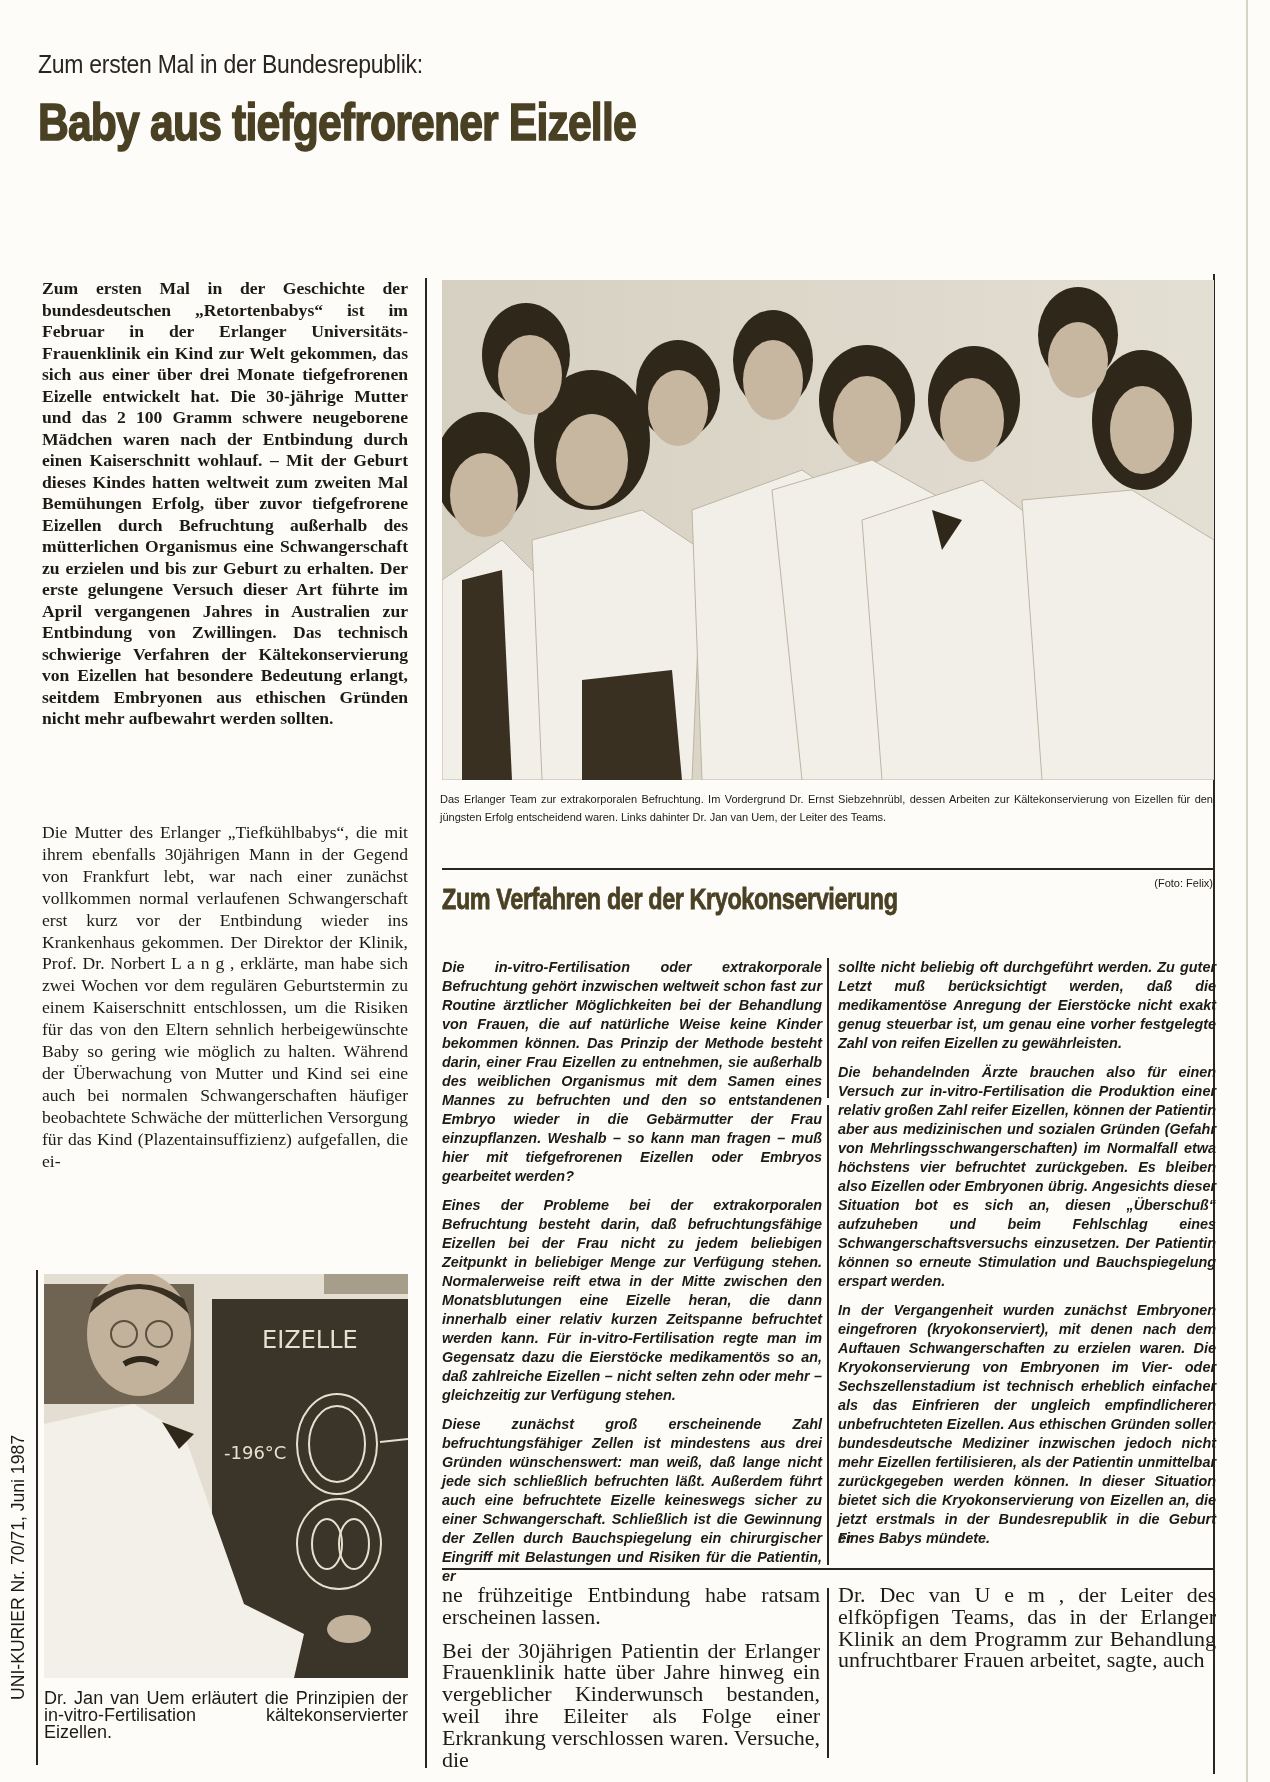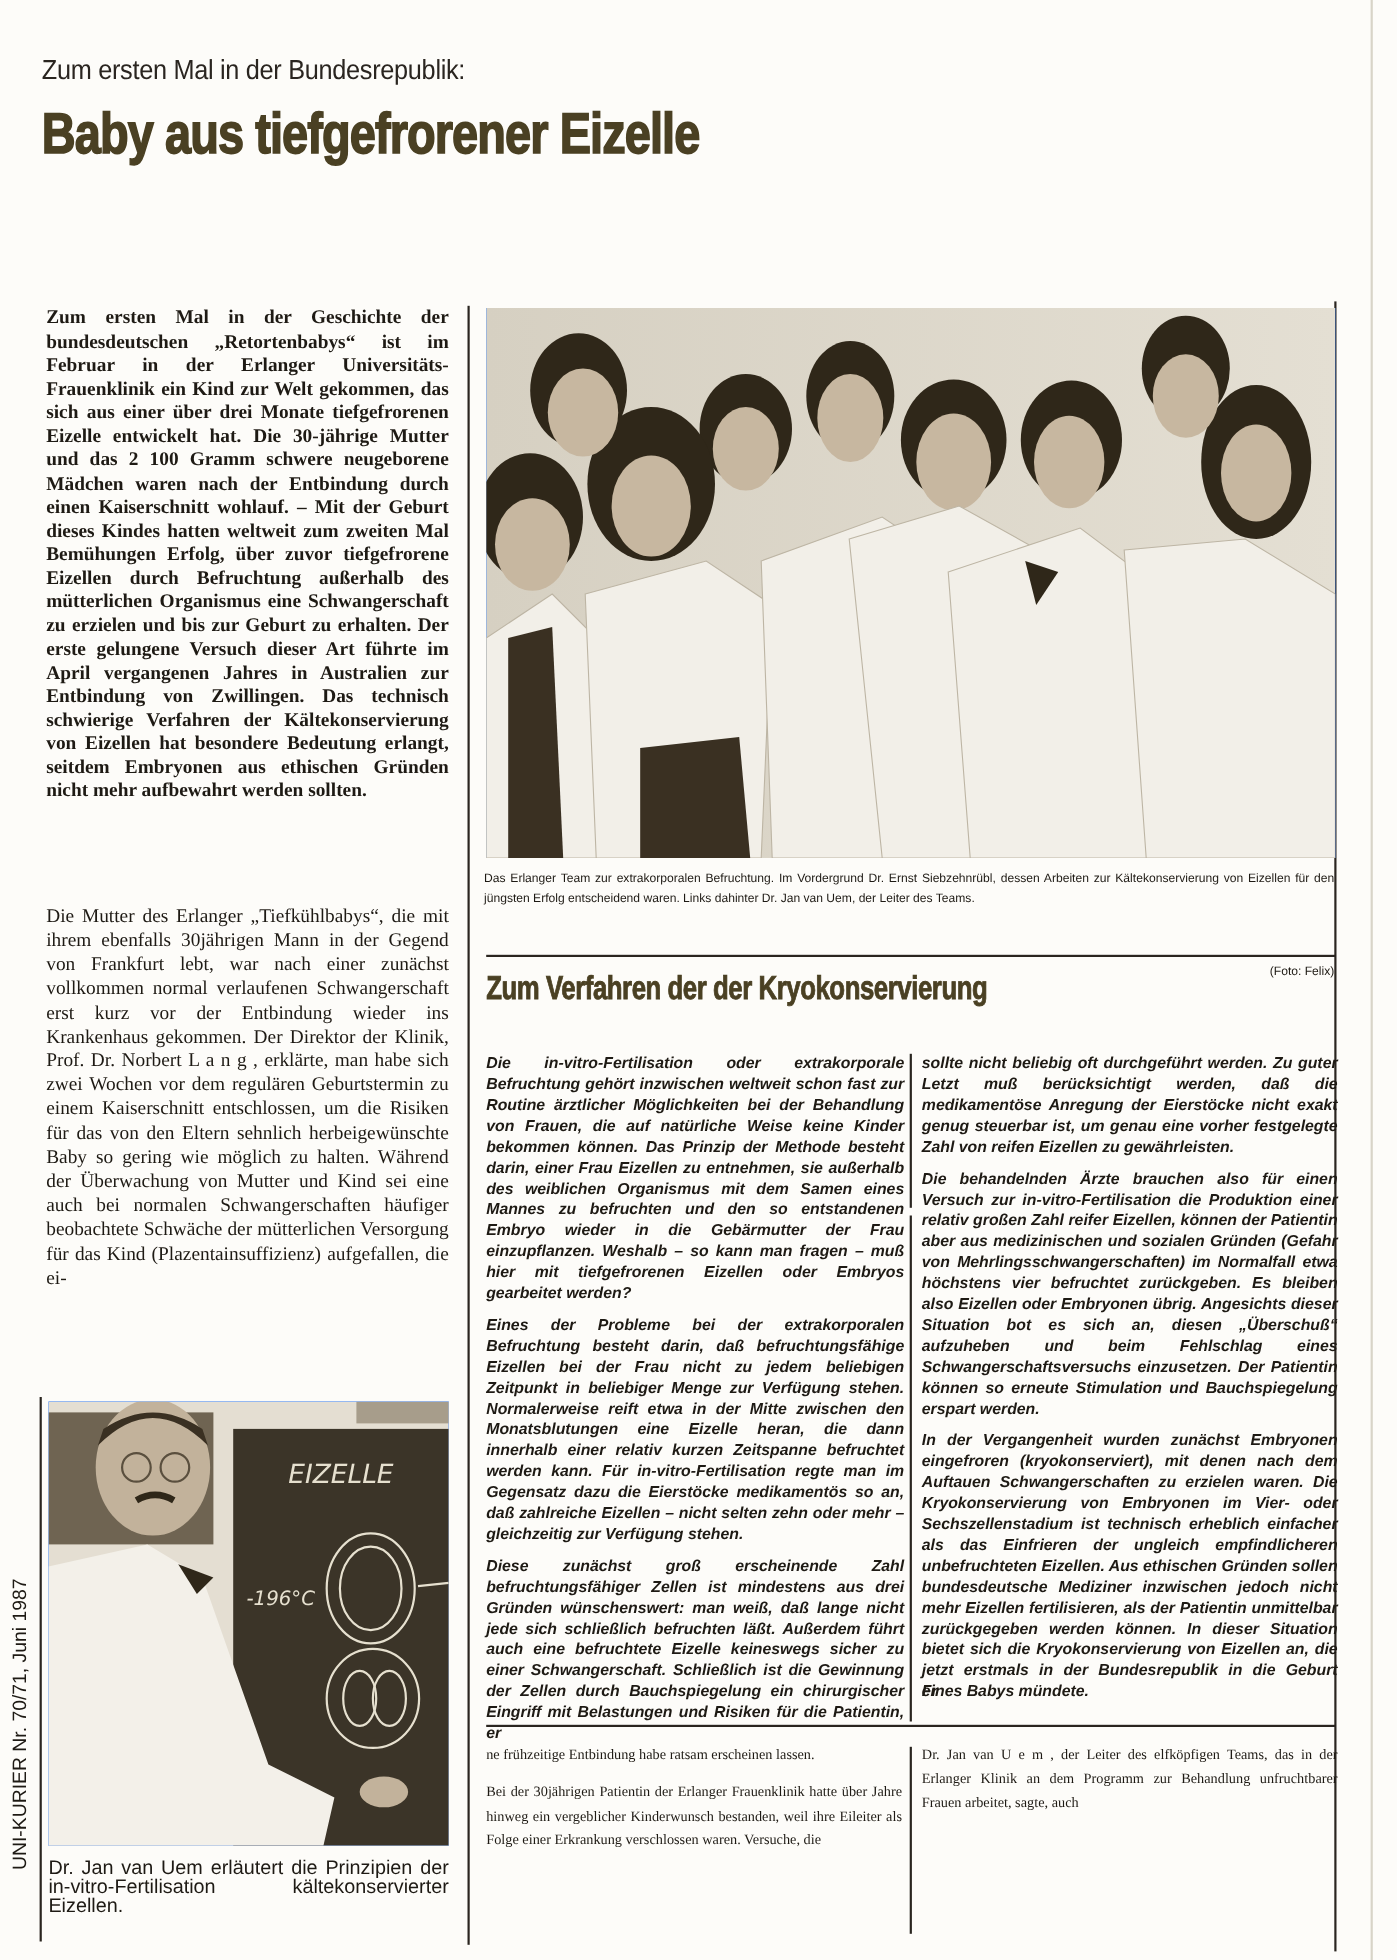--- a/index.html
+++ b/index.html
@@ -5,33 +5,33 @@
   html, body { margin: 0; padding: 0; }
   body { width: 1270px; height: 1782px; background: #fdfcf9; position: relative; overflow: hidden; color: #1e1a14; }
   .abs { position: absolute; }
   .kicker { left: 38px; top: 50px; font-family: "Liberation Sans", sans-serif; font-size: 25px; letter-spacing: -0.3px; color: #2a2520; transform: scaleX(0.92); transform-origin: left; }
   .headline { left: 38px; top: 92px; font-family: "Liberation Sans", sans-serif; font-weight: bold; font-size: 52px; color: #4a4023; letter-spacing: -1px; transform: scaleX(0.82); transform-origin: left; -webkit-text-stroke: 1.5px #4a4023; white-space: nowrap; }
   .page-edge { left: 1246px; top: 0; width: 2px; height: 1782px; background: #d8d4c8; }
   .vrule { background: #2a2520; width: 1.5px; }
   .serif { font-family: "Liberation Serif", serif; }
   .lead { left: 42px; top: 278px; width: 366px; font-weight: bold; font-size: 17.6px; line-height: 21.5px; text-align: justify; hyphens: manual; }
   .body1 { left: 42px; top: 822px; width: 366px; font-size: 17.6px; line-height: 21.9px; text-align: justify; }
-  .photo { background: #3b82f6; overflow: hidden; font-style: italic; }
+  .photo { background: #d946ef; overflow: hidden; }
   .team-photo { left: 442px; top: 280px; width: 772px; height: 500px; }
   .uem-photo { left: 44px; top: 1274px; width: 364px; height: 404px; }
   .caption { font-family: "Liberation Sans", sans-serif; font-size: 11px; line-height: 18px; }
   .team-caption { left: 440px; top: 790px; width: 773px; text-align: justify; }
   .credit { text-align: right; display: block; margin-top: 48px; }
   .hrule { height: 2px; background: #2a2520; }
   .subhead { left: 442px; top: 882px; font-family: "Liberation Sans", sans-serif; font-weight: bold; font-size: 30px; color: #4a4023; -webkit-text-stroke: 0.8px #4a4023; transform: scaleX(0.78); transform-origin: left; white-space: nowrap; letter-spacing: -0.5px; }
   .kryo { font-family: "Liberation Sans", sans-serif; font-weight: bold; font-size: 14.4px; line-height: 19px; text-align: justify; font-style: italic; }
   .kryo p { margin: 0 0 10px 0; }
   .kryo-left { left: 442px; top: 958px; width: 380px; }
   .kryo-right { left: 838px; top: 958px; width: 378px; }
-  .bottom-col { font-size: 13px; line-height: 21.8px; text-align: justify; }
+  .bottom-col { font-size: 22px; line-height: 21.8px; text-align: justify; }
   .bottom-col p { margin: 0 0 12px 0; }
   .bottom-left { left: 442px; top: 1584px; width: 378px; }
   .bottom-right { left: 838px; top: 1584px; width: 378px; }
   .uem-caption { left: 44px; top: 1690px; width: 364px; text-align: justify; font-weight: normal; font-size: 18px; line-height: 17px; }
   .side-label { left: 8px; top: 1700px; transform: rotate(-90deg); transform-origin: left top; font-family: "Liberation Sans", sans-serif; font-size: 17.6px; white-space: nowrap; color: #1e1a14; }
   .page-number { left: 6px; top: 1735px; font-family: "Liberation Sans", sans-serif; font-size: 22px; font-weight: bold; margin-top: 44px; }
   .chalk { font-family: "DejaVu Sans", sans-serif; fill: none; stroke: #e6e0cf; }
   p { margin: 0; }
 </style>
 </head>
@@ -118,21 +118,21 @@
   <p style="margin-bottom:0">In der Vergangenheit wurden zunächst Embryonen eingefroren (kryokonserviert), mit denen nach dem Auftauen Schwangerschaften zu erzielen waren. Die Kryokonservierung von Embryonen im Vier- oder Sechszellenstadium ist technisch erheblich einfacher als das Einfrieren der ungleich empfindlicheren unbefruchteten Eizellen. Aus ethischen Gründen sollen bundesdeutsche Mediziner inzwischen jedoch nicht mehr Eizellen fertilisieren, als der Patientin unmittelbar zurückgegeben werden können. In dieser Situation bietet sich die Kryokonservierung von Eizellen an, die jetzt erstmals in der Bundesrepublik in die Geburt eines Babys mündete.</p>
   <div style="text-align:left; margin-top:-19px;">Fr</div>
 </div>
 <div class="abs hrule" style="left:442px; top:1568px; width:772px;"></div>
 
 <div class="abs bottom-col bottom-left serif">
   <p>ne frühzeitige Entbindung habe ratsam erscheinen lassen.</p>
   <p>Bei der 30jährigen Patientin der Erlanger Frauenklinik hatte über Jahre hinweg ein vergeblicher Kinderwunsch bestanden, weil ihre Eileiter als Folge einer Erkrankung verschlossen waren. Versuche, die</p>
 </div>
 <div class="abs bottom-col bottom-right serif">
-  <p>Dr. Jan van  U e m ,  der Leiter des elfköpfigen Teams, das in der Erlanger Klinik an dem Programm zur Behandlung unfruchtbarer Frauen arbeitet, sagte, auch</p>
+  <p>Dr. Dec van  U e m ,  der Leiter des elfköpfigen Teams, das in der Erlanger Klinik an dem Programm zur Behandlung unfruchtbarer Frauen arbeitet, sagte, auch</p>
 </div>
 
 <div class="abs photo uem-photo">
   <svg width="364" height="404" viewBox="0 0 364 404">
     <rect width="364" height="404" fill="#e4ded2"></rect>
     <rect x="0" y="10" width="150" height="120" fill="#6f6452"></rect>
     <rect x="168" y="25" width="196" height="379" fill="#3b3428"></rect>
     <rect x="280" y="0" width="84" height="20" fill="#a79d8b"></rect>
     <ellipse cx="95" cy="60" rx="52" ry="62" fill="#c2b29b"></ellipse>
     <path d="M45 40 Q95 -10 145 40 L140 25 Q95 -5 50 25 Z" fill="#3a3022"></path>

